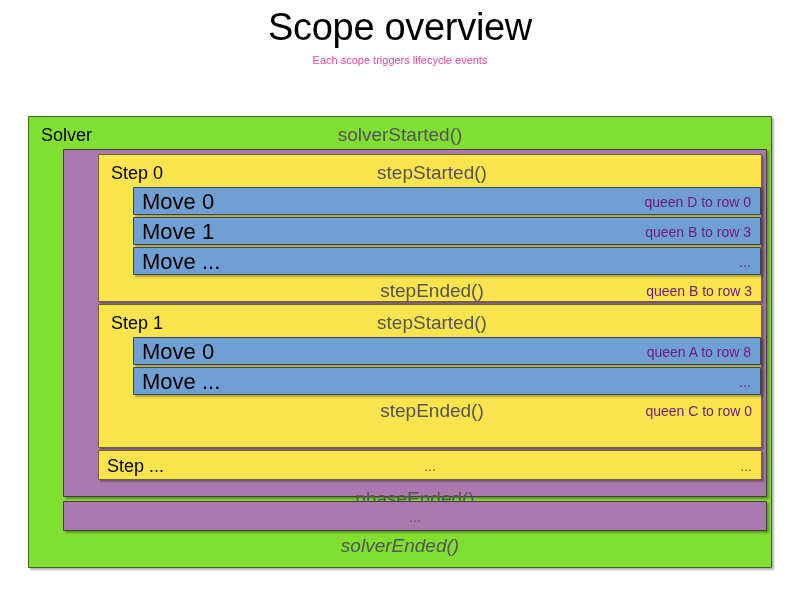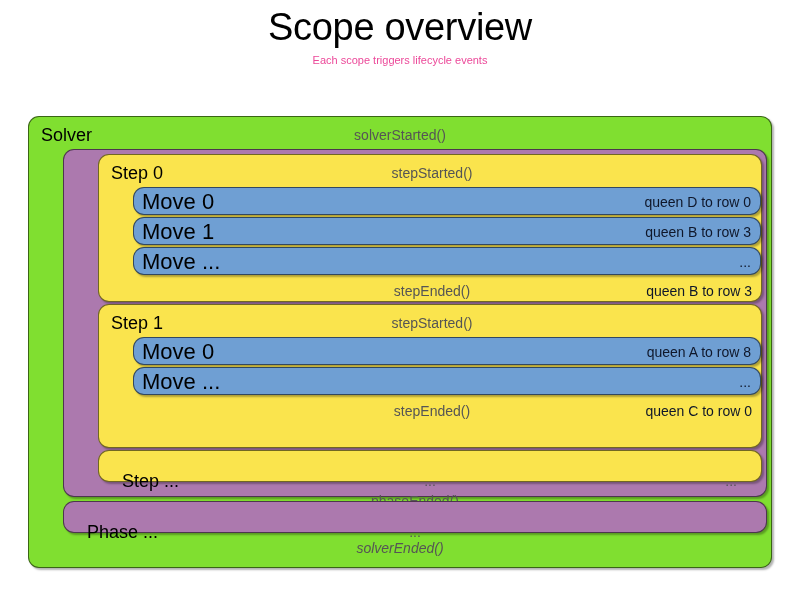--- a/index.html
+++ b/index.html
@@ -29,21 +29,21 @@
     font-size: 11px;
     font-weight: normal;
     color: #ec4899;
     margin: 0;
     padding-top: 6px;
   }
 
   
   .scope {
     position: relative;
-    border-radius: 11px;
+    border-radius: 1px;
     border: 1px solid rgba(0,0,0,0.55);
     box-shadow: 2px 2px 2px rgba(0,0,0,0.30);
   }
 
   .solver {
     position: absolute;
     left: 28px;
     top: 116px;
     width: 744px;
     height: 452px;
@@ -88,39 +88,39 @@
     top: 0;
     font-size: 18px;
     color: #000000;
     white-space: nowrap;
   }
   .event {
     position: absolute;
     left: 0; right: 0;
     top: 0;
     text-align: center;
-    font-size: 14px;
+    font-size: 19px;
     color: #555555;
     white-space: nowrap;
   }
   .detail {
     position: absolute;
     right: 9px;
     top: 0;
     font-size: 14px;
-    color: #0f172a;
+    color: #701a75;
     white-space: nowrap;
   }
 
   
   .move .name { font-size: 22px; line-height: 28px; }
   .move .detail { font-size: 14px; line-height: 28px; }
 
   
-  .one-line { padding: 15px; }
+  .one-line { padding: 0; }
   .one-line .hdr .event { font-size: 14px; color: #555555; }
   .one-line .hdr .detail { font-size: 14px; color: #555555; }
 
   .step-ellipsis { margin: 0 0 4px 30px; height: 30px; }
   .step-ellipsis .hdr { height: 30px; line-height: 30px; }
 
   .phase-ellipsis { margin: 4px 0 0 30px; height: 30px; }
   .phase-ellipsis .hdr { height: 30px; line-height: 30px; }
 
   .solver-footer { height: 30px; line-height: 30px; font-style: italic; }
@@ -204,21 +204,20 @@
         </div>
       </div>
 
       <div class="ftr phase-footer">
         <span class="event">phaseEnded()</span>
       </div>
     </div>
 
     <div class="scope phase one-line phase-ellipsis">
       <div class="hdr">
-        <span class="name">Phase ...</span>
         <span class="event">...</span>
       </div>
     </div>
 
     <div class="ftr solver-footer">
       <span class="event">solverEnded()</span>
     </div>
   </div>
 </div>
 

